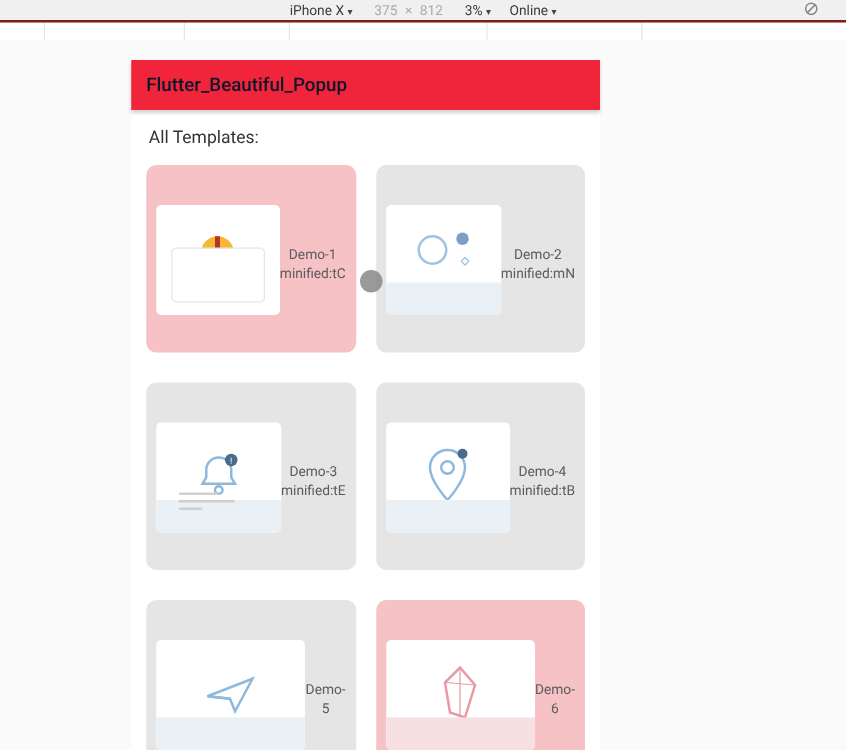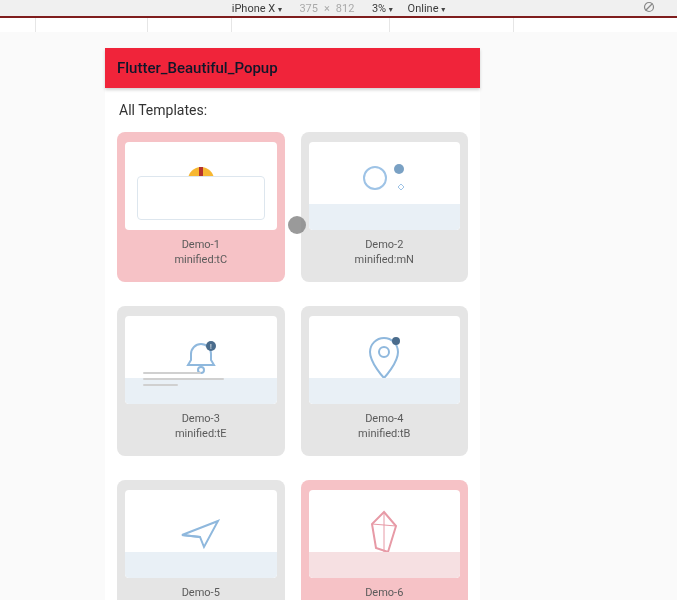--- a/index.html
+++ b/index.html
@@ -15,21 +15,21 @@
 .tabbar div:nth-child(1){width:36px} .tabbar div:nth-child(2){width:112px} .tabbar div:nth-child(3){width:84px} .tabbar div:nth-child(4){width:158px} .tabbar div:nth-child(5){width:124px} .tabbar div:nth-child(6){width:160px;border-right:none}
 
 
 .stage { background: #fafafa; width: 100%; height: calc(600px - 18px - 14px); padding-top: 16px; position: relative; }
 .device-pad { width: 375px; margin-left: 105px; }
 .appbar { background: #f0243a; color: #0f172a; height: 40px; display: flex; align-items: center; padding: 0 12px; font-size: 15px; font-weight: 500; box-shadow: 0 2px 3px rgba(0,0,0,0.18); position: relative; z-index: 2; }
 .page { background: #fff; padding: 14px 10px 0 10px; height: 520px; overflow: hidden; }
 .page-title { font-size: 14px; color: #333; margin-bottom: 14px; padding-left: 4px; }
 
 .grid { display: grid; grid-template-columns: repeat(2, 1fr); gap: 24px 16px; padding: 0 2px; }
-.card { border-radius: 8px; height: 150px; display: flex; flex-direction: column; align-items: center; padding: 10px 8px 8px; cursor: pointer; }
+.card { border-radius: 8px; height: 150px; display: flex; flex-direction: row; align-items: center; padding: 10px 8px 8px; cursor: pointer; }
 .card .art { width: 100%; height: 88px; border-radius: 4px; display: flex; align-items: center; justify-content: center; position: relative; overflow: hidden; background: #fff; }
 .card .label { font-size: 11px; color: #5b5b5b; margin-top: 8px; text-align: center; line-height: 1.35; }
 
 .bg-pink { background: #f6c2c6; }
 .bg-blue { background: #e5e5e5; }
 
 
 .sky { position:absolute; bottom:0; left:0; right:0; height:26px; background:#e9f0f6; border-radius:0 0 4px 4px; }
 .sky.pink { background:#f6e0e2; }
 .pane { position:absolute; bottom:10px; left:12px; right:12px; height:44px; background:#fff; border:1px solid #dde6ee; border-radius:4px; }

